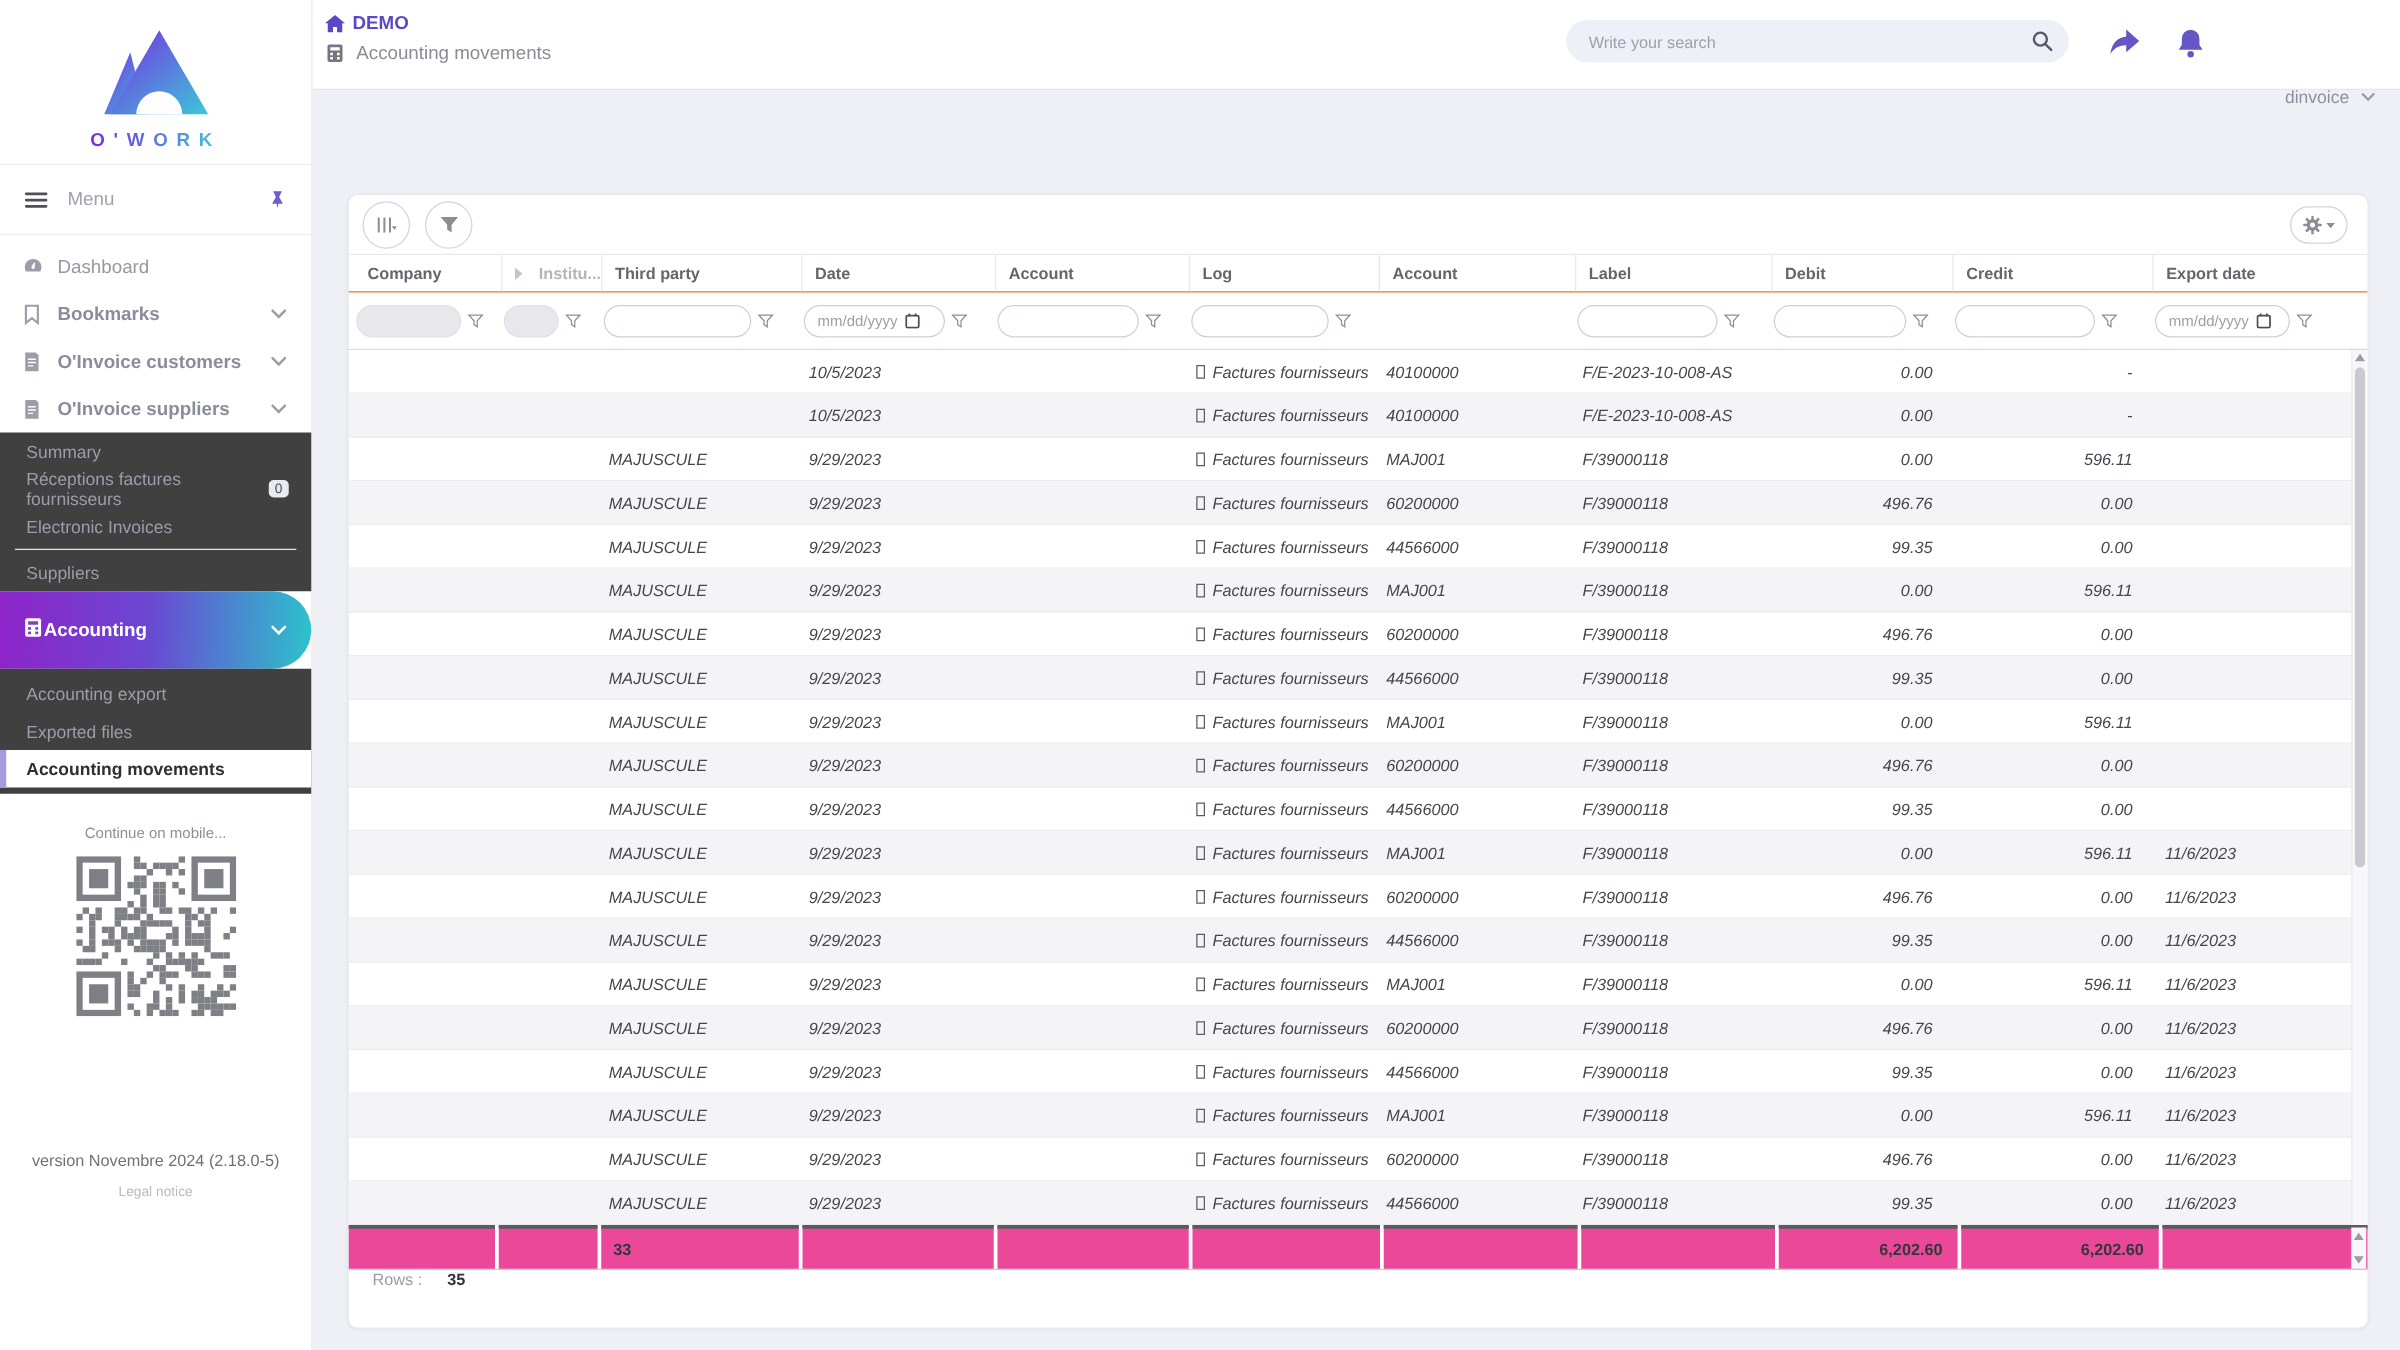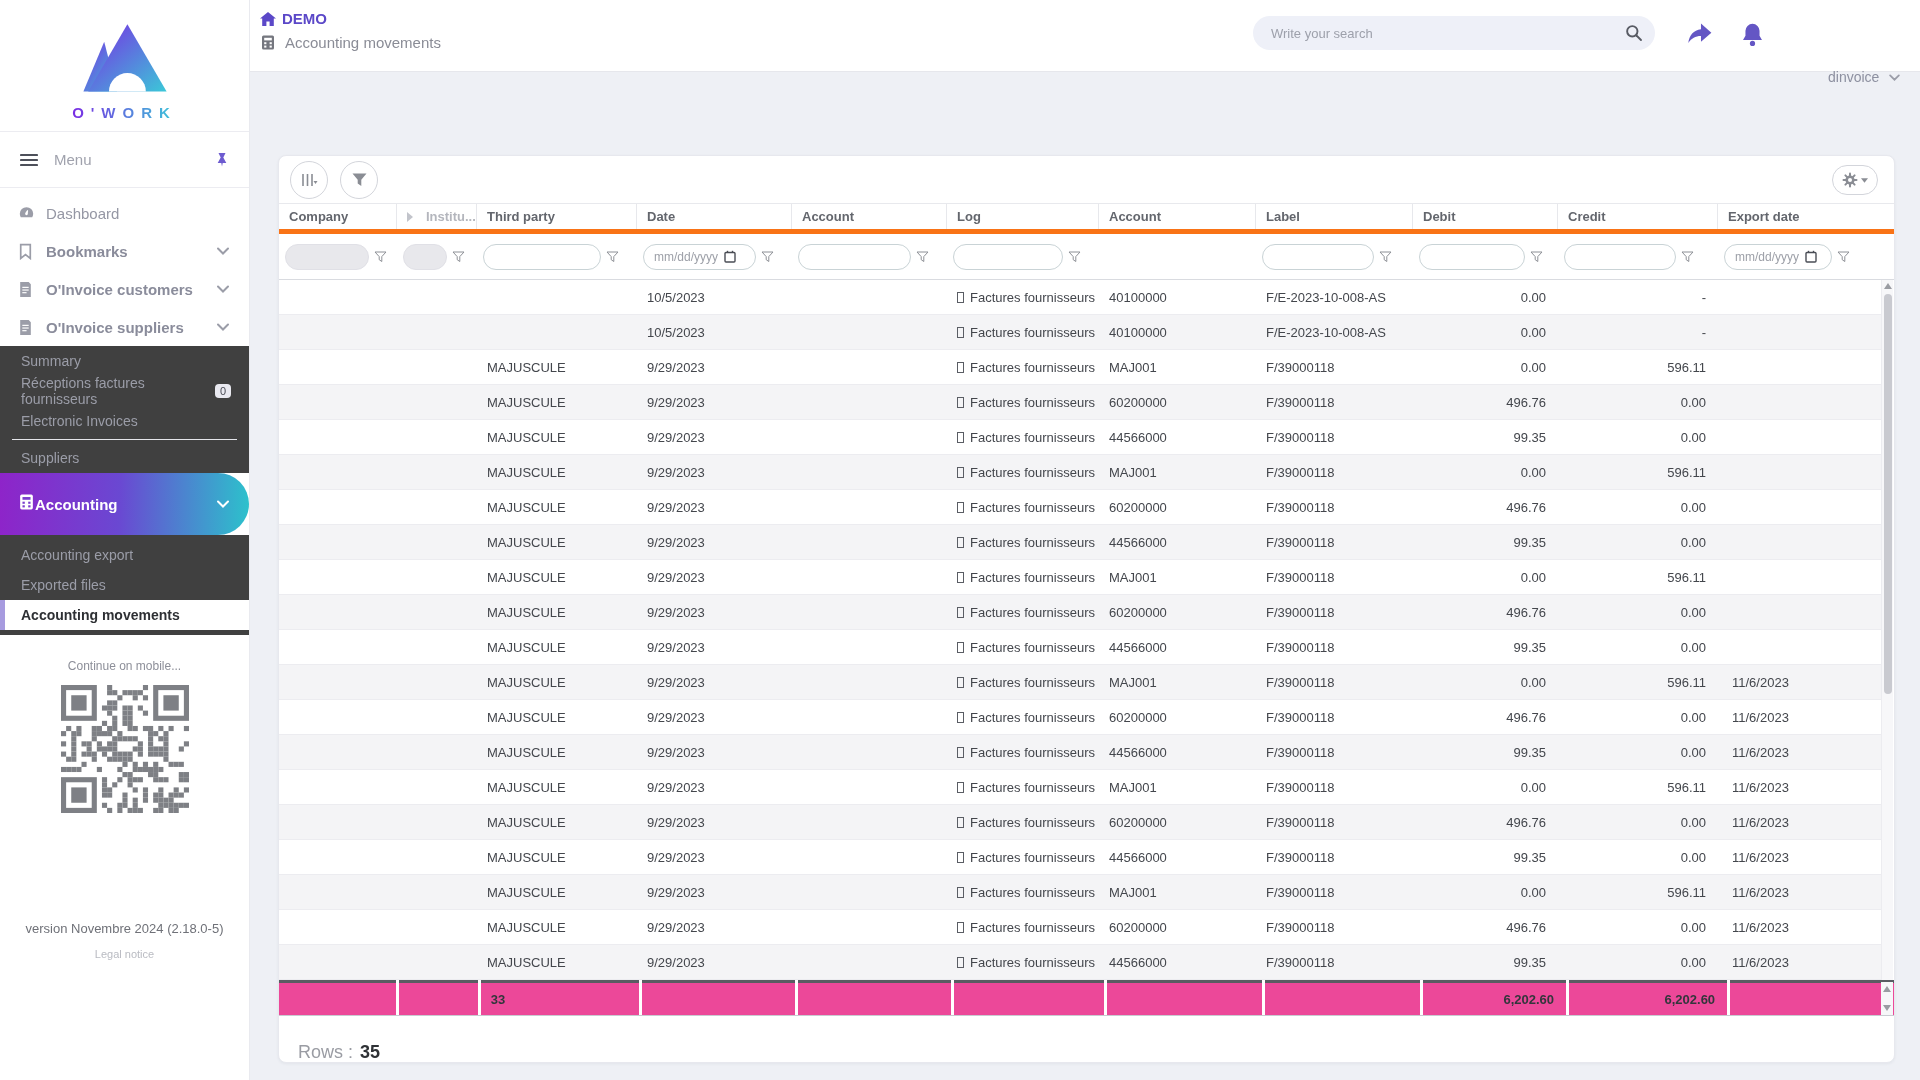--- a/index.html
+++ b/index.html
@@ -50,49 +50,49 @@
   .tb-icon { position:absolute; top:22px; color:#6456c4; cursor:pointer; }
   .user-menu { position:absolute; left:1578px; top:26px; display:flex; align-items:center; gap:10px; color:#8d90a0; font-size:14px; cursor:pointer;margin-top:43px; }
 
   
   .card { position:absolute; left:278px; top:155px; width:1617px; height:908px; background:#fff; border:1px solid #e7e8ee; border-radius:8px; box-shadow:0 1px 3px rgba(40,44,60,.06); }
   .toolbar { height:48px; border-bottom:1px solid #e8e9ed; position:relative; }
   .round-btn { position:absolute; top:5px; width:38px; height:38px; border:1px solid #d3d5db; border-radius:50%; background:#fff; display:flex; align-items:center; justify-content:center; color:#8a8d94; cursor:pointer; }
   .btn-cols { left:11px; } .btn-filter { left:61px; }
   .gear-btn { position:absolute; right:16px; top:9px; width:46px; height:30px; border:1px solid #d3d5db; border-radius:15px; background:#fff; display:flex; align-items:center; justify-content:center; gap:3px; color:#8a8d94; cursor:pointer; }
 
-  .thead { height:30px; display:flex; border-bottom:5px solid #f97316; }
+  .thead { height:30px; display:flex; border-bottom:1px solid #f97316;justify-content:center; }
   .th { display:flex; align-items:center; font-size:13px; font-weight:700; color:#63666d; padding:0 6px 0 10px; border-right:1px solid #e7e8ec; cursor:pointer; }
   .th:last-child { border-right:none; }
   .th.muted { color:#b4b6bd; font-weight:600; gap:13px; }
   .tri-right { width:0; height:0; border-left:6px solid #c2c4cb; border-top:5px solid transparent; border-bottom:5px solid transparent; }
 
   .c-company{width:118px;} .c-inst{width:80px;} .c-third{width:160px;} .c-date{width:155px;}
   .c-invoice{width:155px;} .c-log{width:152px;} .c-account{width:157px;} .c-label{width:157px;}
   .c-debit{width:145px;} .c-credit{width:160px;} .c-export{width:166px;}
 
   .filters { height:46px; display:flex; align-items:center; border-bottom:1px solid #d9dbe0; }
   .fc { display:flex; align-items:center; gap:5px; padding-left:6px; }
   .f-input { height:26px; border:1px solid #c9d3d6; border-radius:13px; background:#fff; outline:none; padding:0 10px; font-size:12px; font-family:inherit; color:#4a4d56; }
   .f-disabled { height:26px; border-radius:13px; background:#e8e8ec; border:1px solid #e0e0e6; }
   .date-pill { height:26px; border:1px solid #c9d3d6; border-radius:13px; background:#fff; display:flex; align-items:center; gap:6px; padding:0 8px 0 10px; color:#9da0a8; font-size:12px; cursor:text; }
   .funnel { color:#8d9096; display:flex; cursor:pointer; }
 
   .tbody { height:700px; overflow:hidden; }
-  .tr { height:35px; display:flex; align-items:center; border-bottom:1px solid #ececf0; width:1605px; cursor:pointer; }
+  .tr { height:35px; display:flex; align-items:center; border-bottom:1px solid #ececf0; width:1605px; cursor:pointer;font-style:italic; }
   .tr.alt { background:#f4f4f6; }
   .td { font-size:13px; color:#43464c; padding:0 6px 0 10px; white-space:nowrap; overflow:hidden; }
   .td.num { text-align:right; padding-right:12px; }
   .td.export { padding-left:14px; }
   .tofu { display:inline-block; width:7px; height:11px; border:1px solid #5a5d64; margin-right:6px; vertical-align:-1px; }
 
   .totals { height:36px; display:flex; background:#fff; gap:3px; border-bottom:1px solid #c9cbd1; }
   .tt { background:#ec4899; border-top:3px solid #595c62; display:flex; align-items:center; font-size:13px; font-weight:700; color:#33363c; padding:0 6px 0 10px; }
   .tt.num { justify-content:flex-end; padding-right:12px; }
-  .card-footer { height:47px; display:flex; align-items:flex-end; padding-left:19px; gap:7px; font-size:18px; }
+  .card-footer { height:47px; display:flex; align-items:flex-start; padding-left:19px; gap:20px; font-size:13px; }
   .rows-label { color:#9a9ca3; } .rows-value { font-weight:700; color:#2f3236; }
 
   .vscroll { position:absolute; right:1px; top:124px; width:12px; height:700px; background:#f7f7f9; border-left:1px solid #ececf0; }
   .vs-up { position:absolute; top:3px; left:2px; width:0; height:0; border-bottom:6px solid #9a9ca2; border-left:4px solid transparent; border-right:4px solid transparent; }
   .vs-thumb { position:absolute; top:14px; left:2px; width:8px; height:400px; background:#c9cad0; border-radius:4px; }
   .mini-scroll { position:absolute; right:1px; top:826px; width:12px; height:33px; background:#f7f7f9; }
   .ms-up { position:absolute; top:4px; left:2px; width:0; height:0; border-bottom:6px solid #9a9ca2; border-left:4px solid transparent; border-right:4px solid transparent; }
   .ms-down { position:absolute; bottom:4px; left:2px; width:0; height:0; border-top:6px solid #9a9ca2; border-left:4px solid transparent; border-right:4px solid transparent; }
 </style>
 </head>

